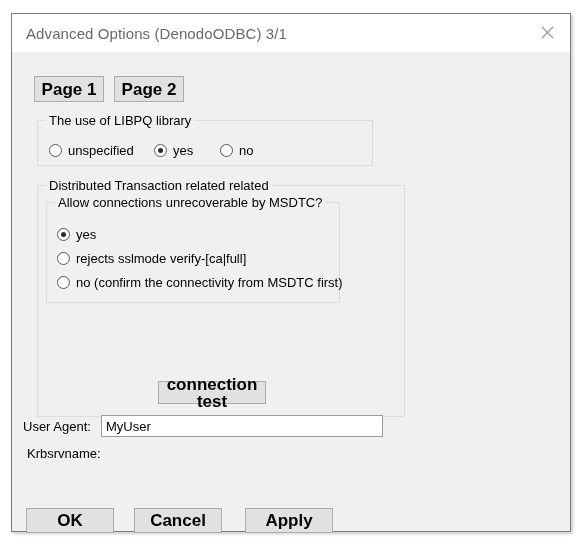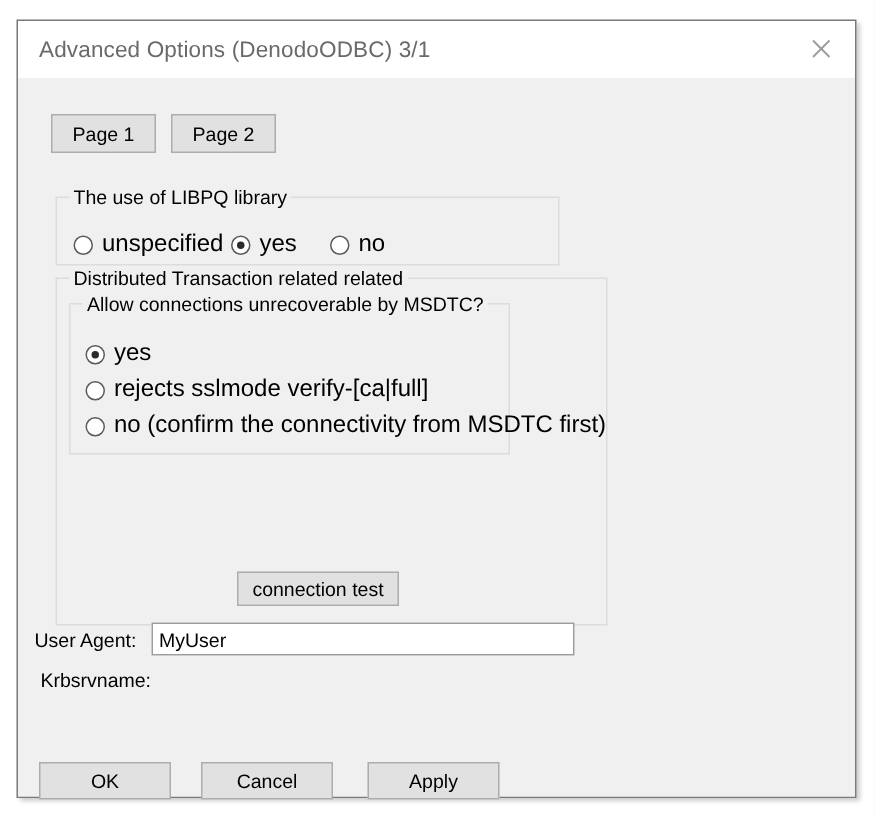--- a/index.html
+++ b/index.html
@@ -73,28 +73,29 @@
     background: #f0f0f0;
   }
 
   
   .btn {
     position: absolute;
     background: #e1e1e1;
     border: 1px solid #adadad;
     box-sizing: border-box;
     font-family: "Liberation Sans", sans-serif;
-    font-size: 13px;
+    font-size: 17px;
     color: #000000;
     display: flex;
     align-items: center;
     justify-content: center;
     padding: 0;
     line-height: 1;
     cursor: default;
+    font-weight: bold;
   }
 
   .tab-btn { height: 26px; top: 24px; }
   #tab-page1 { left: 22px; width: 70px; }
   #tab-page2 { left: 102px; width: 70px; }
 
   
   .groupbox {
     position: absolute;
     border: 1px solid #dcdcdc;
@@ -104,21 +105,21 @@
     position: absolute;
     top: -8px;
     left: 8px;
     background: #f0f0f0;
     padding: 0 3px;
     font-size: 13px;
     color: #000000;
     white-space: nowrap;
   }
 
-  #group-libpq   { left: 25px; top: 79px;  width: 336px; height: 46px; text-align: center; }
+  #group-libpq   { left: 25px; top: 68px;  width: 336px; height: 46px; text-align: center; }
   #group-dtx     { left: 25px; top: 133px; width: 368px; height: 232px; }
   #group-msdtc   { left: 8px;  top: 16px;  width: 294px; height: 101px; text-align: center; }
 
   
   .radio-row {
     position: absolute;
     display: flex;
     align-items: center;
     white-space: nowrap;
   }
@@ -138,21 +139,21 @@
     left: 50%;
     top: 50%;
     width: 5px;
     height: 5px;
     margin-left: -2.5px;
     margin-top: -2.5px;
     border-radius: 50%;
     background: #2b2b2b;
   }
   .radio-label {
-    font-size: 16px;
+    font-size: 13px;
     color: #000000;
     margin-left: 6px;
   }
 
   
   #rb-unspecified { left: 11px; top: 22px; }
   #rb-yes        { left: 116px; top: 22px; }
   #rb-no        { left: 182px; top: 22px; }
 
   

